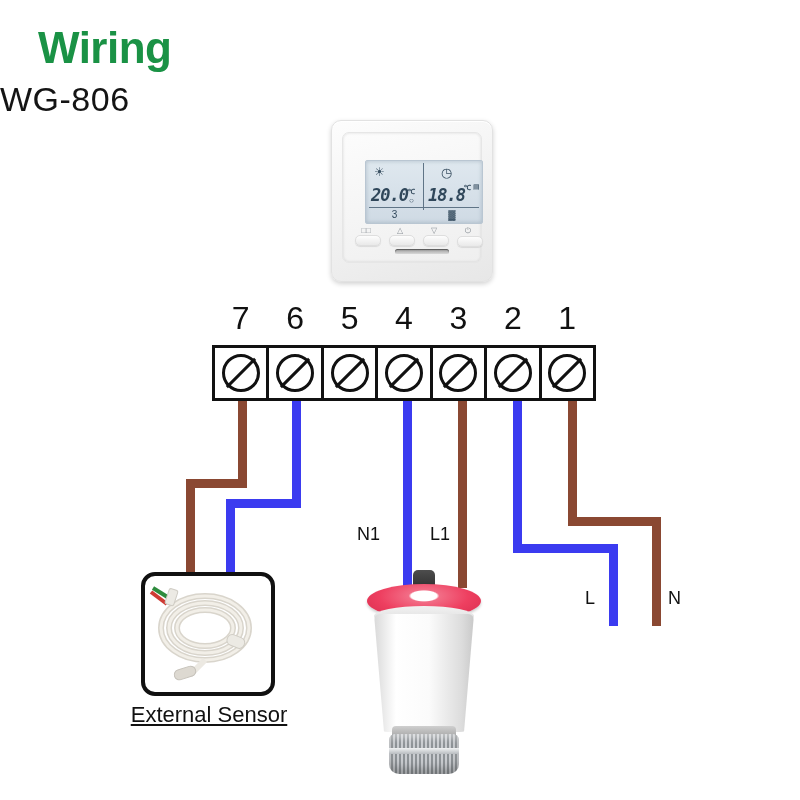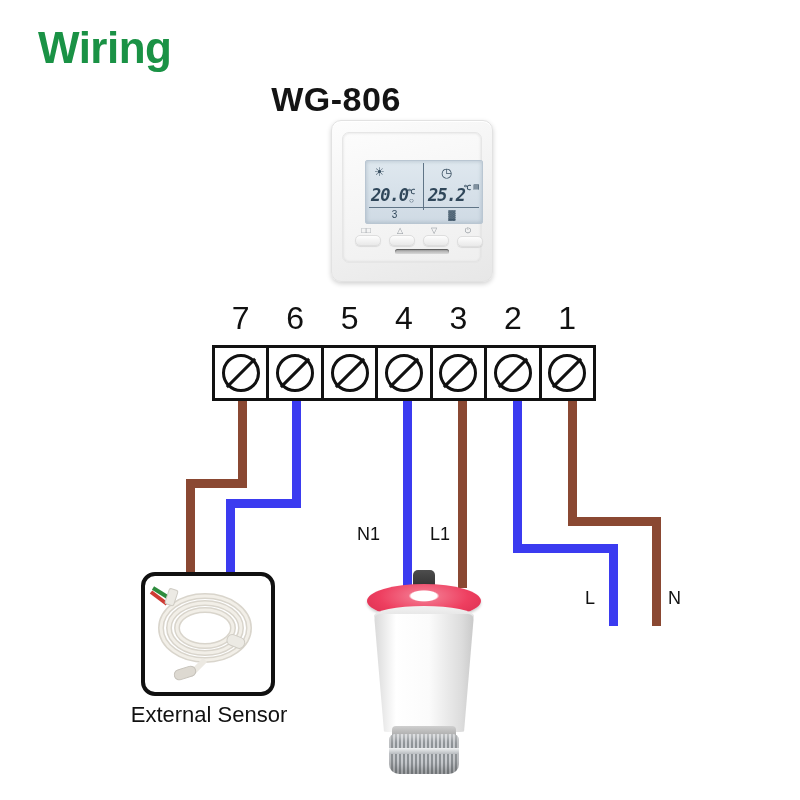--- a/index.html
+++ b/index.html
@@ -27,23 +27,23 @@
     color: #1a9245;
     letter-spacing: -0.5px;
     line-height: 1;
   }
 
   
   #model-label {
     left: 0;
     top: 80px;
     width: 672px;
-    text-align: center;
+    text-align: left;
     font-size: 34px;
-    font-weight: bold;
+    font-weight: normal;
     color: #141414;
     letter-spacing: 0.5px;
   }
 
   
   #thermostat {
     left: 331px;
     top: 120px;
     width: 160px;
     height: 160px;
@@ -181,21 +181,21 @@
     width: 134px; height: 124px;
     border: 4px solid #111111;
     border-radius: 14px;
     background: #ffffff;
     box-sizing: border-box;
     overflow: hidden;
   }
   #sensor-label {
     left: 121px; top: 702px; width: 176px;
     text-align: center;
-    font-size: 22px; color: #111111;
+    font-size: 22px; color: #111111; text-decoration: underline;
   }
 
   
   #actuator { left: 363px; top: 562px; width: 122px; height: 238px; }
   #act-stem {
     left: 50px; top: 8px; width: 22px; height: 20px;
     background: linear-gradient(180deg,#4d4d4d,#2d2d2d);
     border-radius: 5px 5px 2px 2px;
   }
   #act-cap {
@@ -267,21 +267,21 @@
         <div class="abs" id="lcd-divider"></div>
         <div class="abs" id="lcd-baseline"></div>
 
         <div class="abs lcd-icon" id="sun-icon">☀</div>
         <div class="abs lcd-icon" id="clock-icon">◷</div>
 
         <div class="abs seg-num" id="set-temp">20.0</div>
         <div class="abs unit-c" id="set-unit">℃</div>
         <div class="abs" id="set-dial">○</div>
 
-        <div class="abs seg-num" id="room-temp">25.2</div>
+        <div class="abs seg-num" id="room-temp">18.8</div>
         <div class="abs unit-c" id="room-unit">℃</div>
         <div class="abs" id="lock-icon">▤</div>
 
         <div class="abs" id="period-num">3</div>
         <div class="abs" id="heat-icon">▓</div>
       </div>
 
       <div class="abs" style="left:12px; top:93px;">
         <div class="tbtn-ico">□□</div>
         <div class="tbtn"></div>

